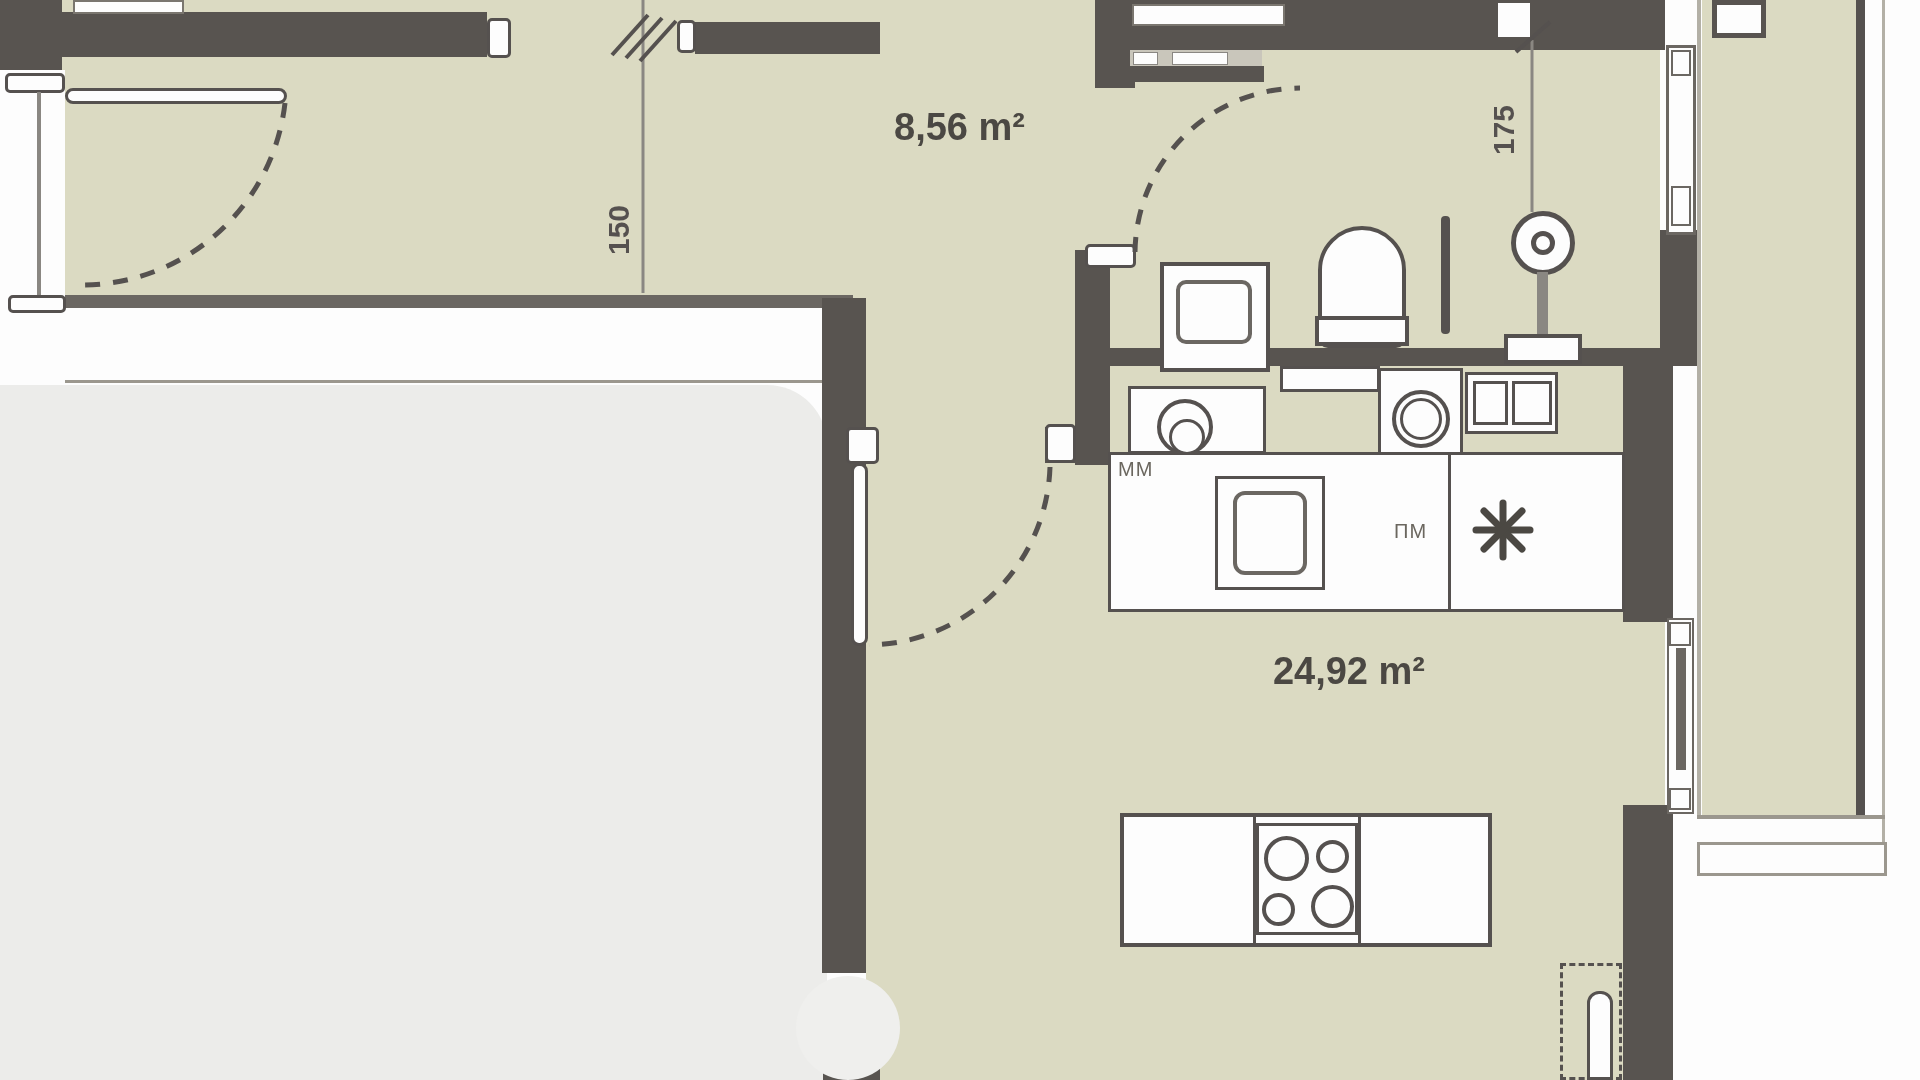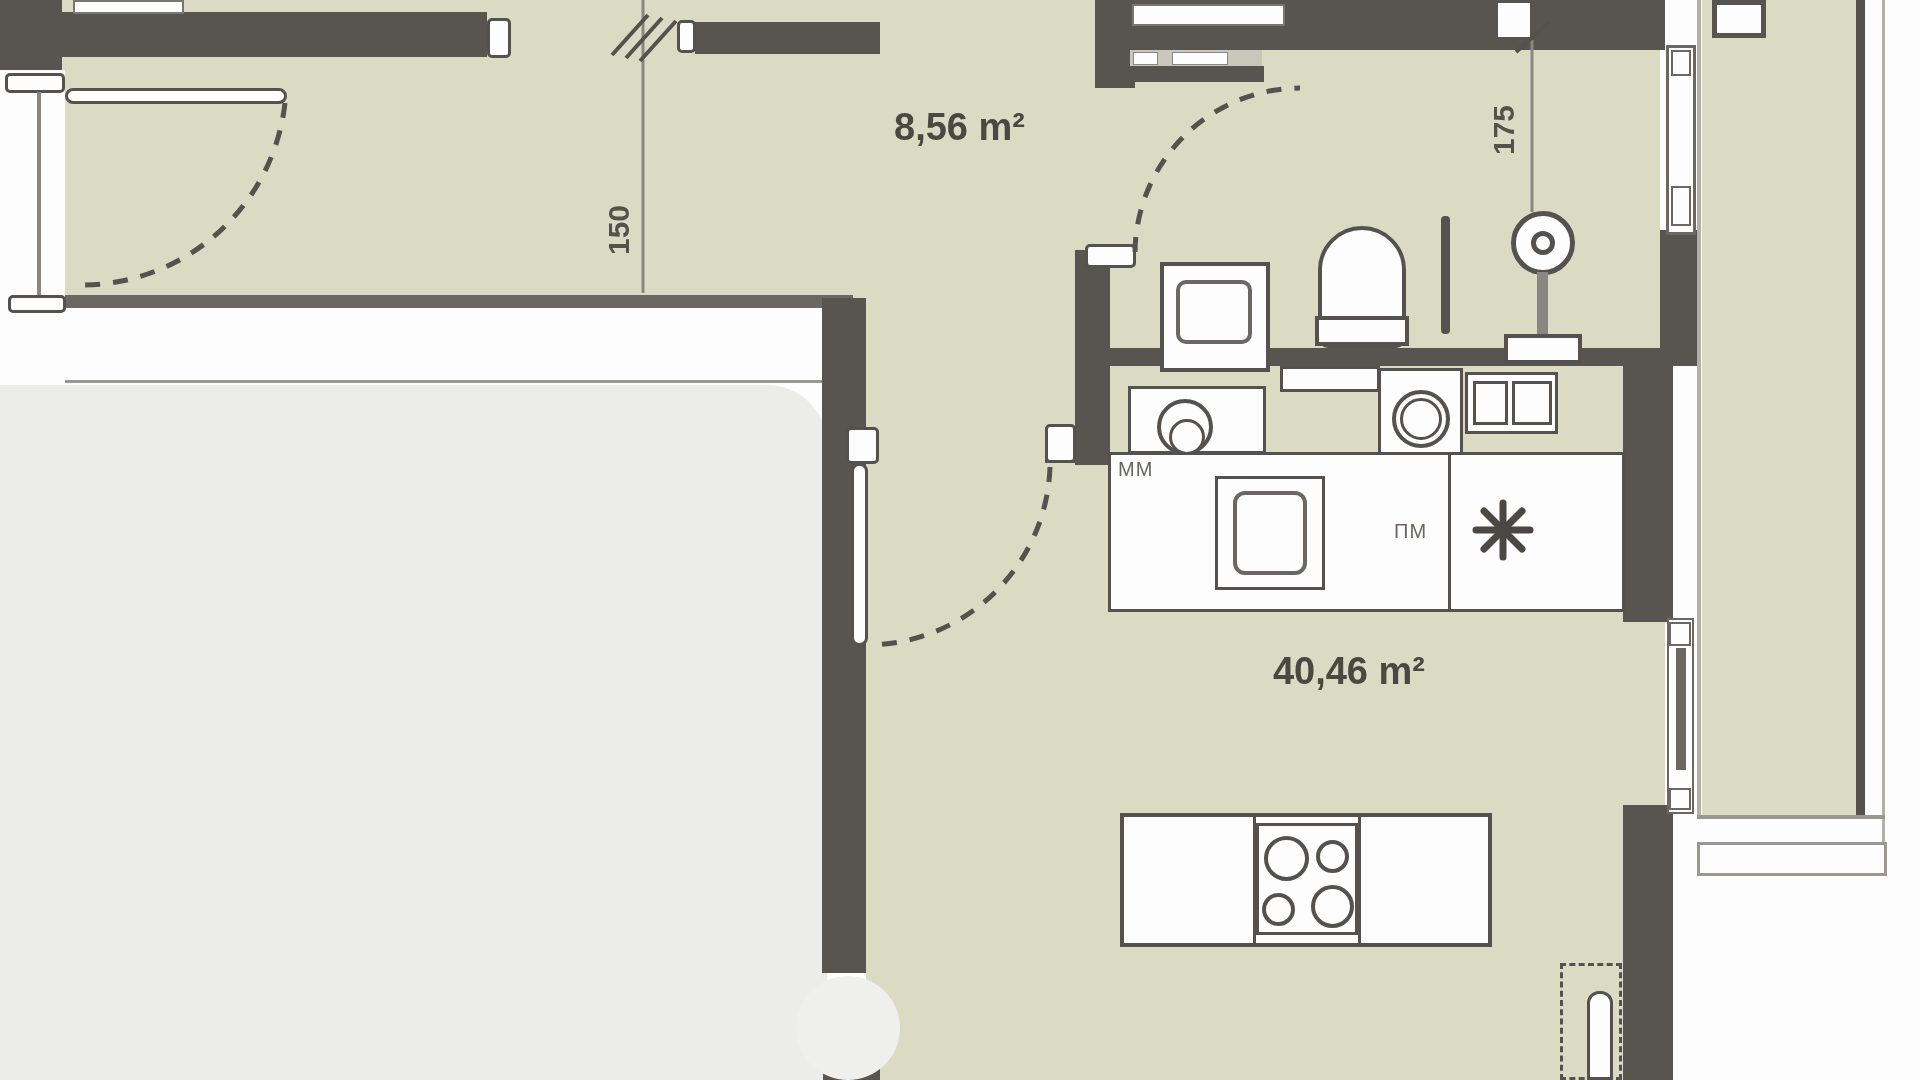--- a/index.html
+++ b/index.html
@@ -149,19 +149,19 @@
       <line x1="1532" y1="40" x2="1532" y2="212" stroke="#8a8782" stroke-width="3"></line>
       <line x1="1516" y1="52" x2="1550" y2="22" stroke="#55514f" stroke-width="4"></line>
       <line x1="39" y1="92" x2="39" y2="295" stroke="#8a8782" stroke-width="4"></line>
     </g>
   </svg>
 
   <div class="abs room-label" style="left:625px;top:100px;width:400px;">
     <span class="room-area">8,56 m²</span>
   </div>
   <div class="abs room-label" style="left:1025px;top:644px;width:400px;">
-    <span class="room-area">40,46 m²</span>
+    <span class="room-area">24,92 m²</span>
   </div>
 
   <div class="abs dim" style="left:582px;top:215px;width:70px;height:30px;">150</div>
   <div class="abs dim" style="left:1467px;top:115px;width:70px;height:30px;">175</div>
 
 </div>
 
 </body></html>

